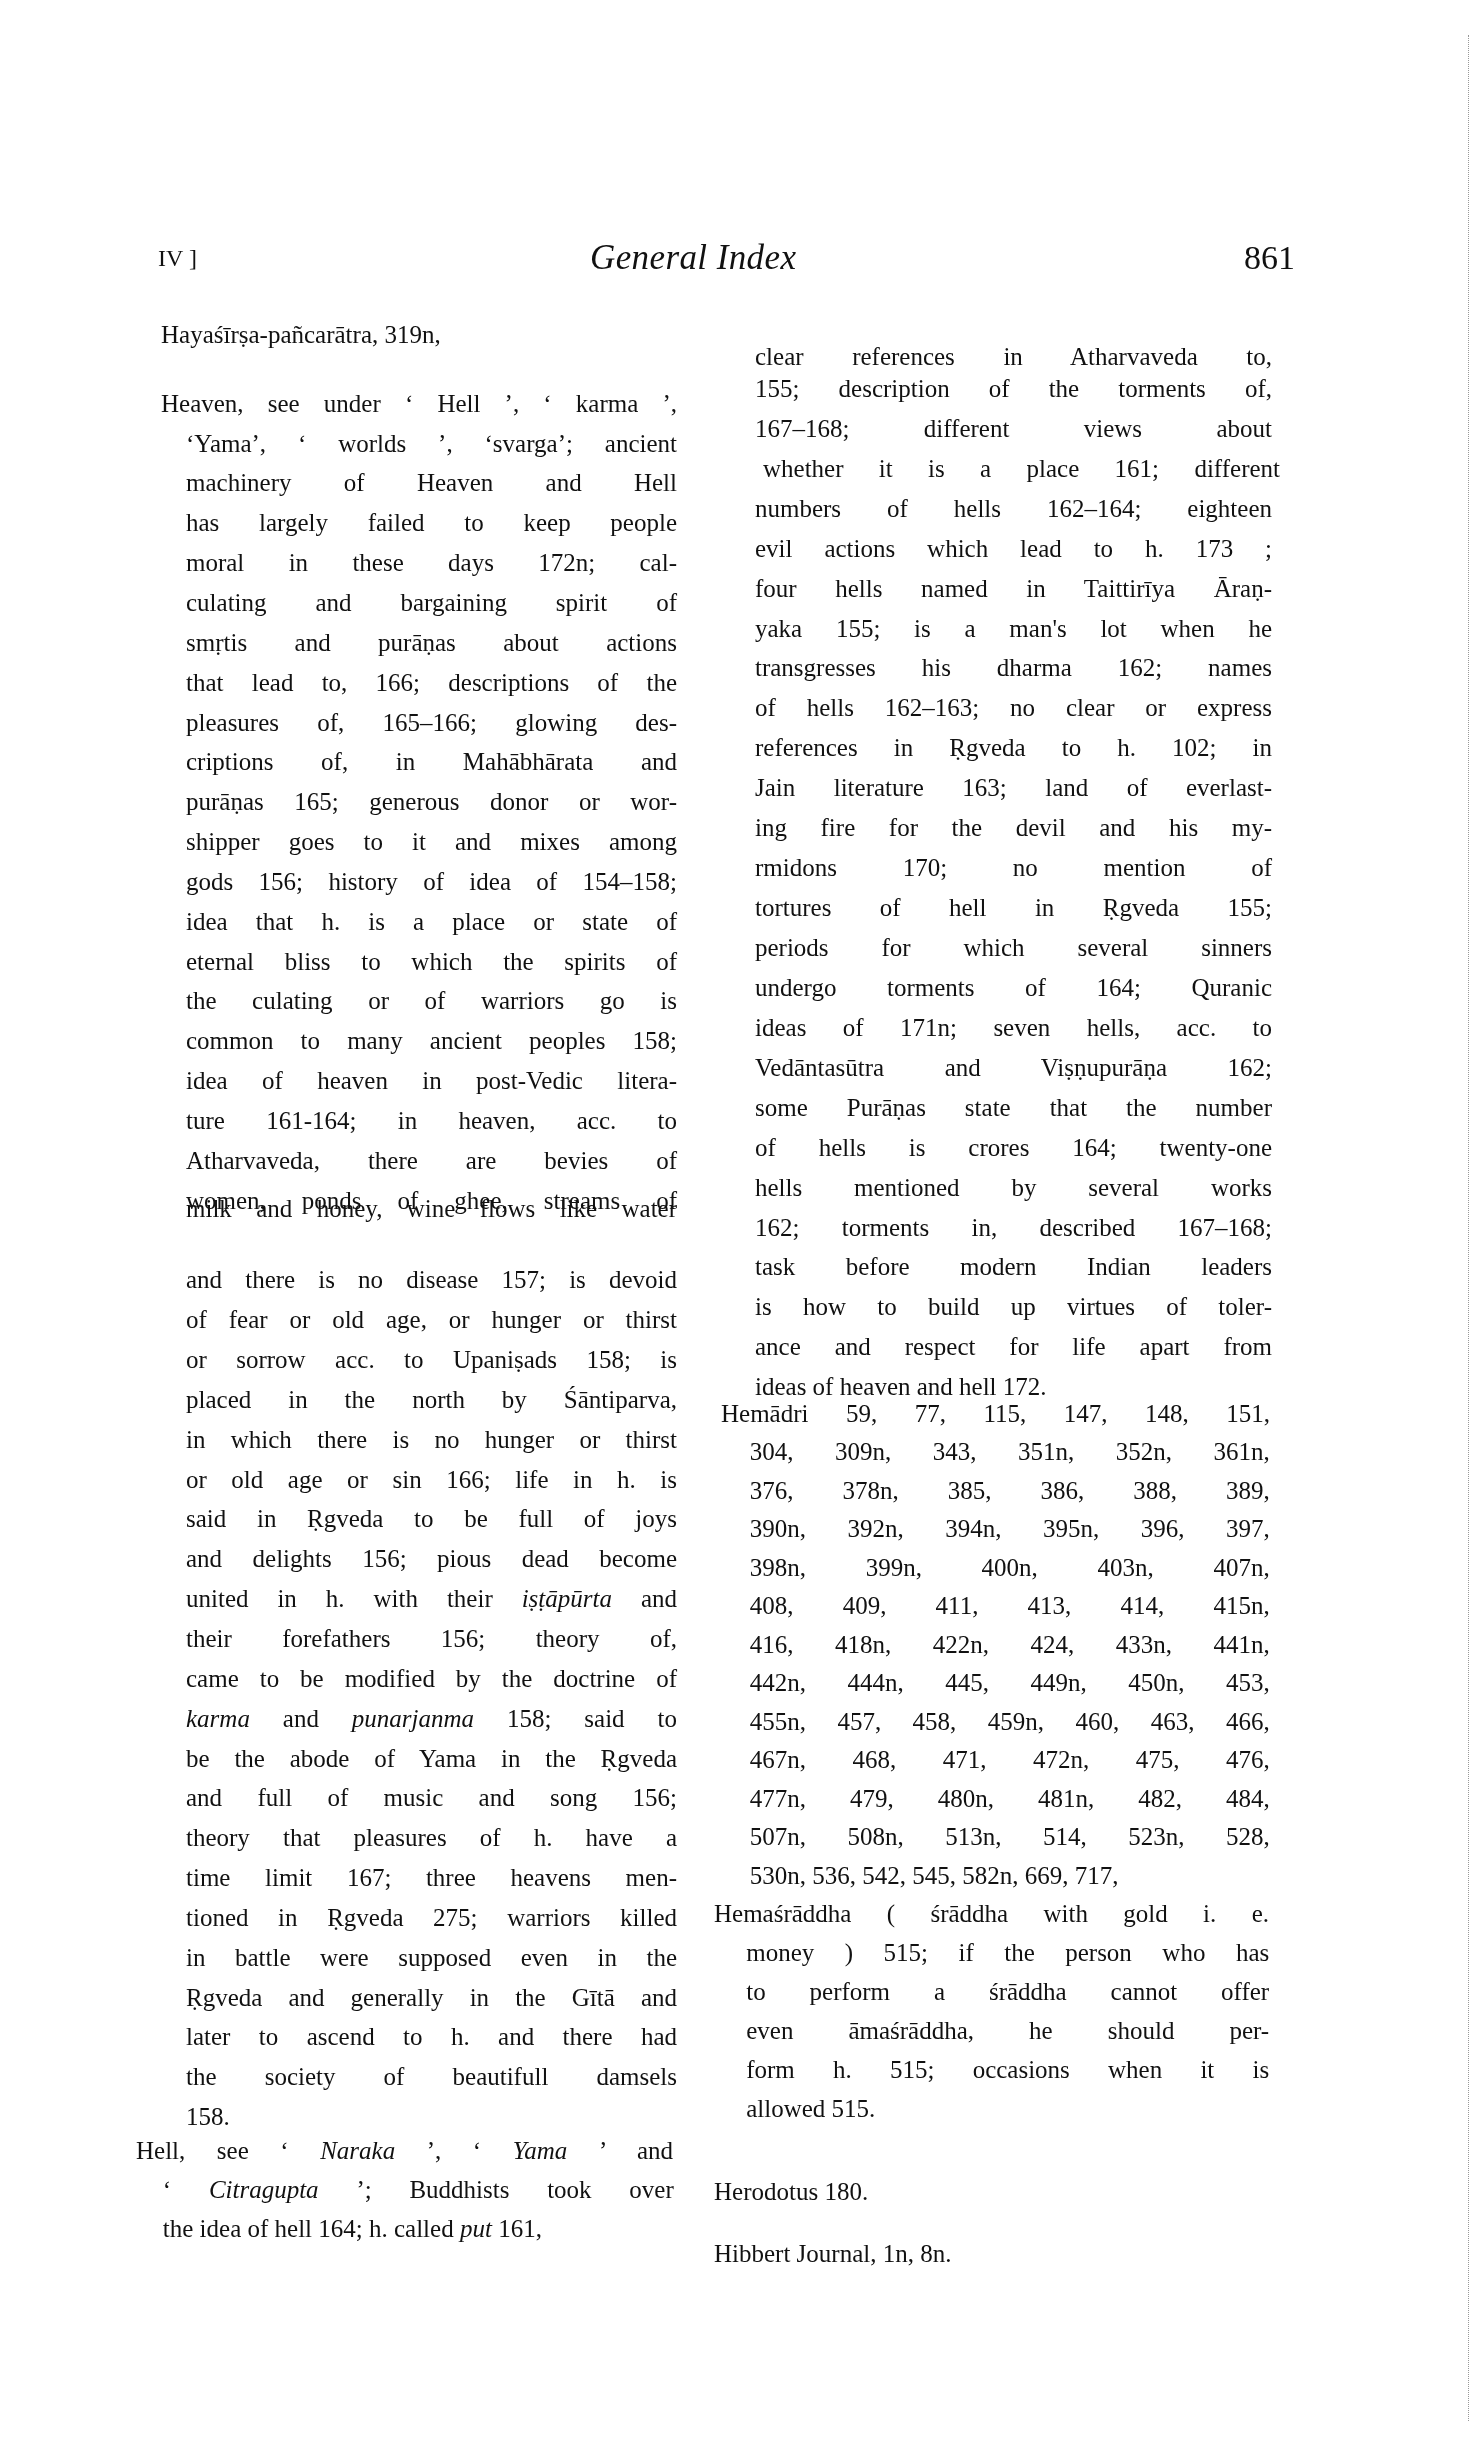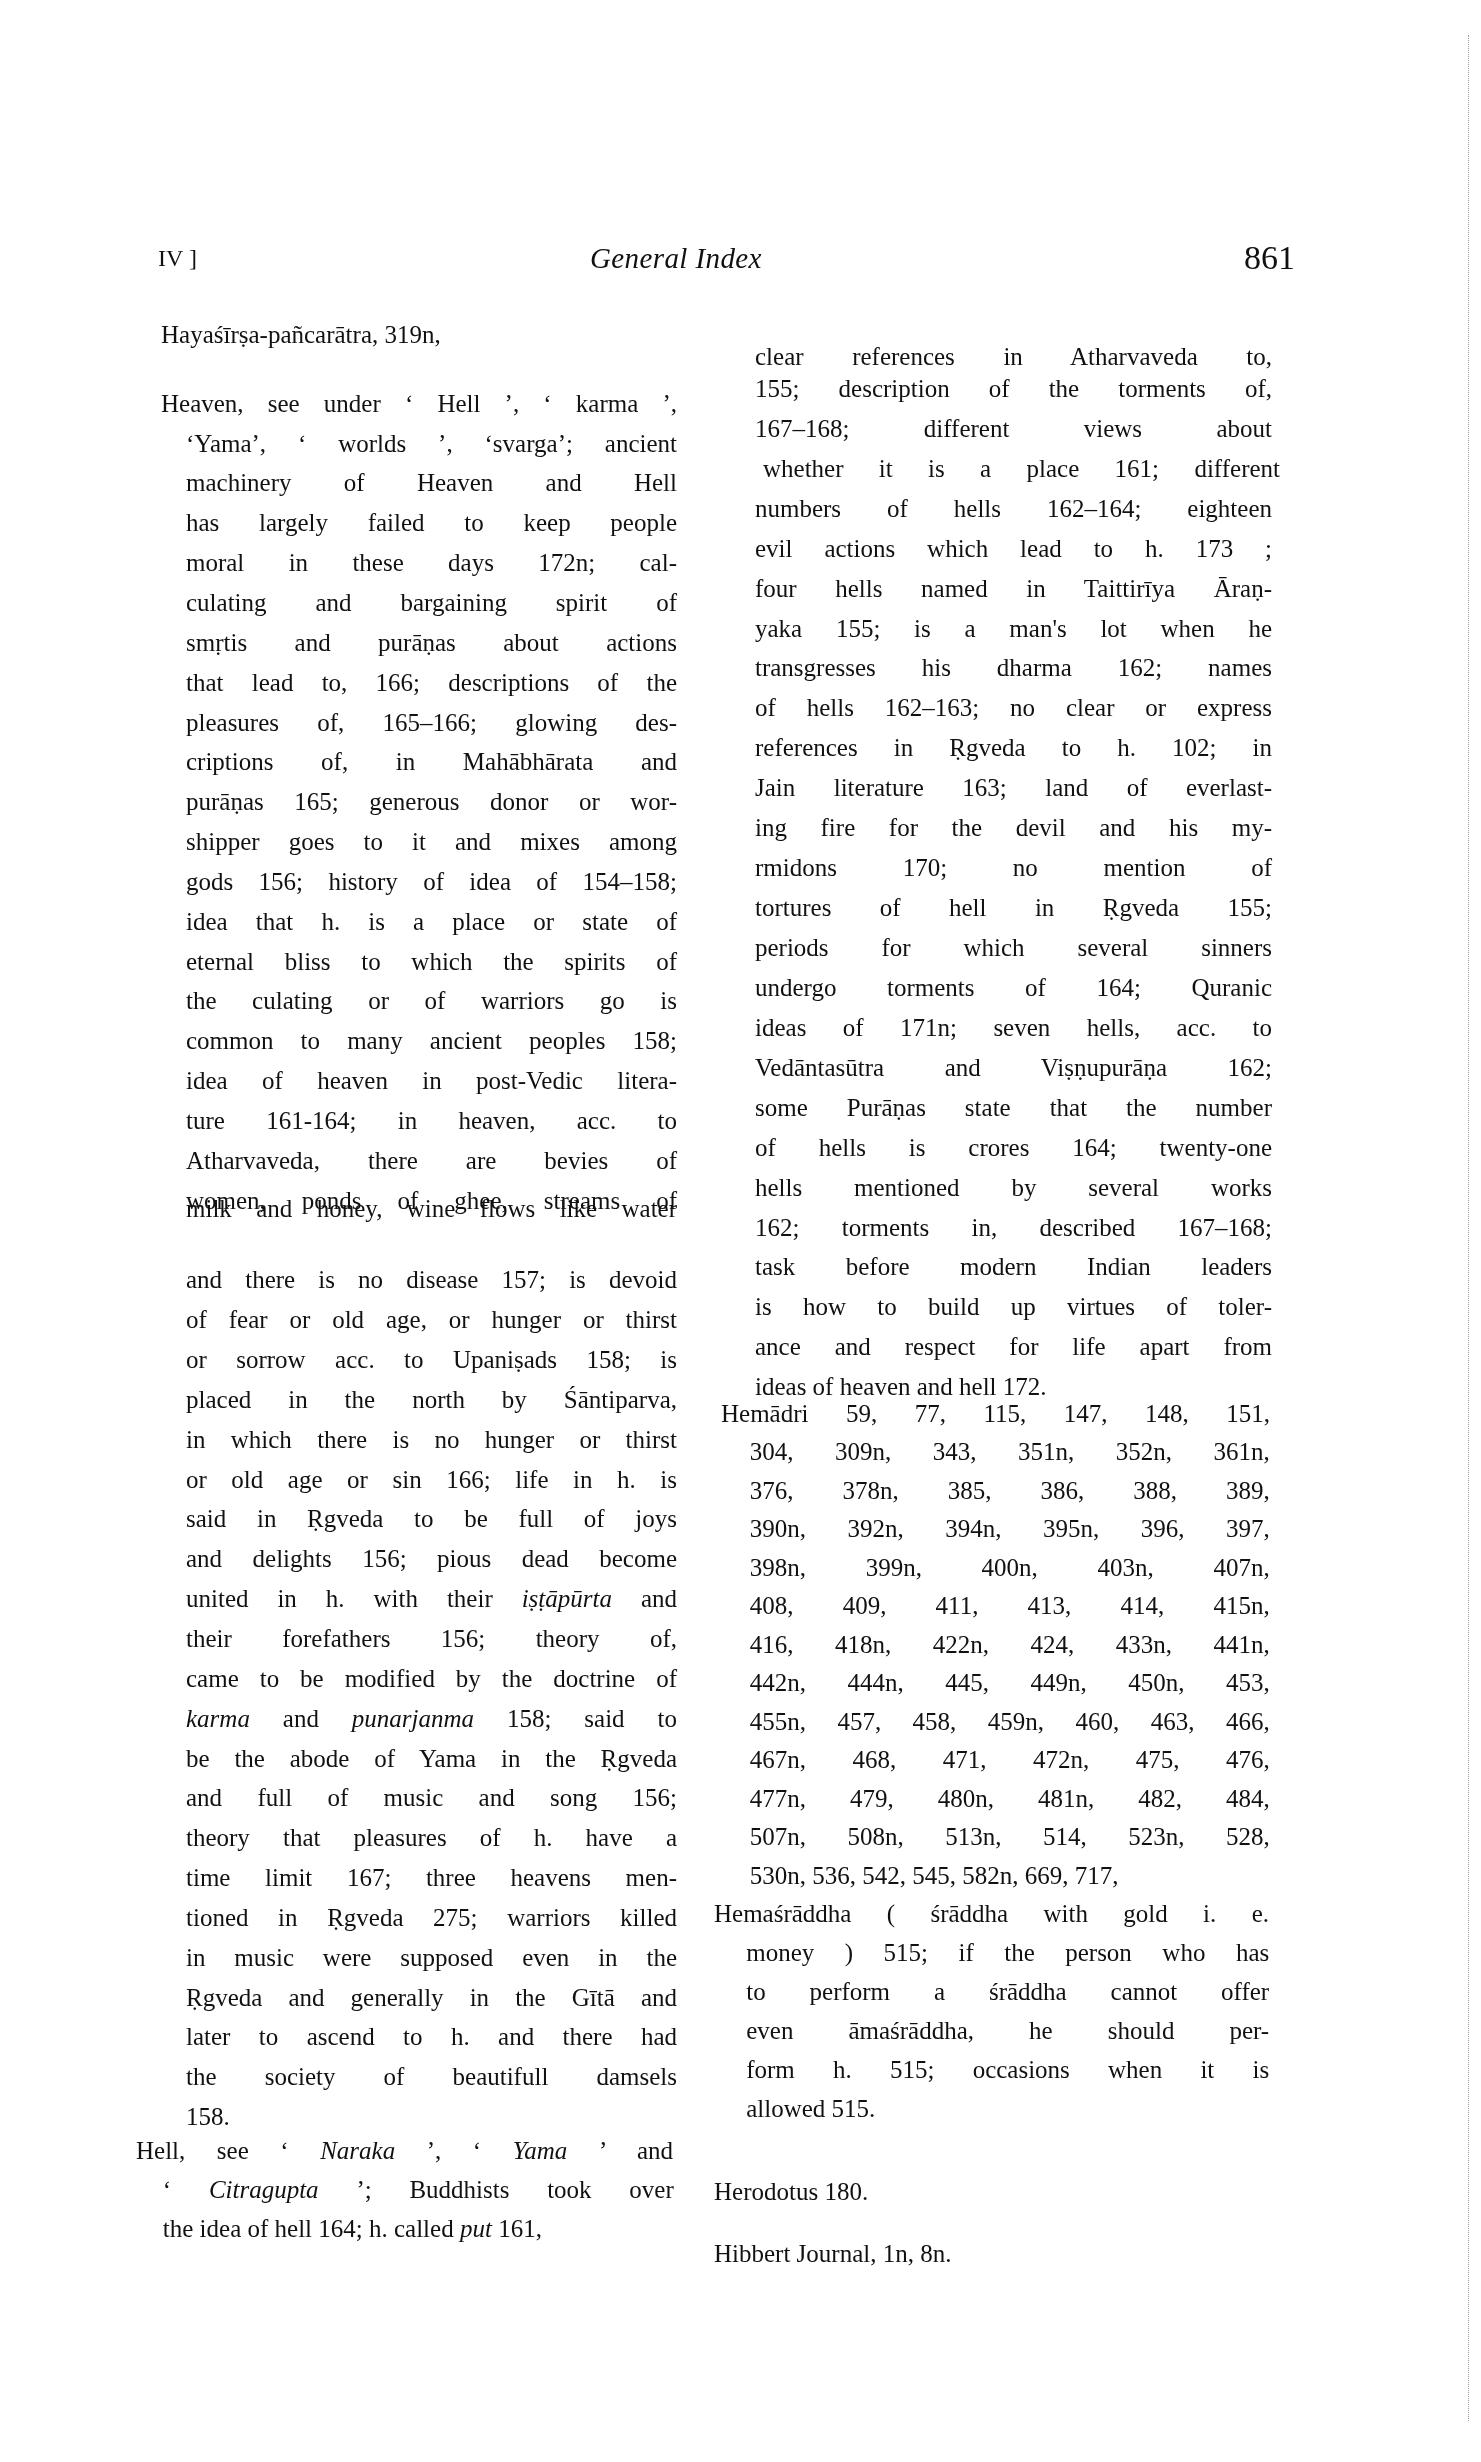--- a/index.html
+++ b/index.html
@@ -3,21 +3,21 @@
 <meta charset="utf-8">
 <style>
   html, body { margin: 0; padding: 0; background: #ffffff; }
   body { width: 1482px; height: 2462px; position: relative; overflow: hidden;
          font-family: "Liberation Serif", "DejaVu Serif", serif; color: #111; }
   .page { position: absolute; left: 0; top: 0; width: 1482px; height: 2462px; background: #fff; }
   .edge-line { position: absolute; left: 1468px; top: 35px; width: 0; height: 2386px;
                border-left: 1.8px dotted #444; opacity: 0.55; }
   .hdr { position: absolute; top: 237px; font-size: 35px; line-height: 42px; }
   .hdr-left { left: 158px; font-size: 24px; }
-  .hdr-title { left: 590px; font-style: italic; font-size: 29px; letter-spacing: 0.4px; }
+  .hdr-title { left: 590px; font-style: italic; font-size: 35px; letter-spacing: 0.4px; }
   .hdr-num { left: 1244px; font-size: 34px; }
   .col { position: absolute; font-size: 25px; }
   .col-left { left: 161px; width: 530px; }
   .col-right { left: 755px; width: 526px; }
   .line { position: absolute; white-space: nowrap; line-height: 30px; text-align: justify;
           text-align-last: justify; }
   .line.last { text-align-last: left; }
   .it { font-style: italic; }
 </style>
 </head>
@@ -64,21 +64,21 @@
       <div class="line" style="left: 25px; width: 491px; top: 1544px;">and delights 156; pious dead become</div>
       <div class="line" style="left: 25px; width: 491px; top: 1584px;">united in h. with their <span class="it">iṣṭāpūrta</span> and</div>
       <div class="line" style="left: 25px; width: 491px; top: 1624px;">their forefathers 156; theory of,</div>
       <div class="line" style="left: 25px; width: 491px; top: 1664px;">came to be modified by the doctrine of</div>
       <div class="line" style="left: 25px; width: 491px; top: 1704px;"><span class="it">karma</span> and <span class="it">punarjanma</span> 158; said to</div>
       <div class="line" style="left: 25px; width: 491px; top: 1744px;">be the abode of Yama in the Ṛgveda</div>
       <div class="line" style="left: 25px; width: 491px; top: 1783px;">and full of music and song 156;</div>
       <div class="line" style="left: 25px; width: 491px; top: 1823px;">theory that pleasures of h. have a</div>
       <div class="line" style="left: 25px; width: 491px; top: 1863px;">time limit 167; three heavens men-</div>
       <div class="line" style="left: 25px; width: 491px; top: 1903px;">tioned in Ṛgveda 275; warriors killed</div>
-      <div class="line" style="left: 25px; width: 491px; top: 1943px;">in music were supposed even in the</div>
+      <div class="line" style="left: 25px; width: 491px; top: 1943px;">in battle were supposed even in the</div>
       <div class="line" style="left: 25px; width: 491px; top: 1983px;">Ṛgveda and generally in the Gītā and</div>
       <div class="line" style="left: 25px; width: 491px; top: 2022px;">later to ascend to h. and there had</div>
       <div class="line" style="left: 25px; width: 491px; top: 2062px;">the society of beautifull damsels</div>
       <div class="line last" style="left: 25px; width: 491px; top: 2102px;">158.</div>
       <div class="line" style="left: -25px; width: 537px; top: 2136px;">Hell, see ‘ <span class="it">Naraka</span> ’, ‘ <span class="it">Yama</span> ’ and</div>
       <div class="line" style="left: 1.8px; width: 511px; top: 2175px;">‘ <span class="it">Citragupta</span> ’; Buddhists took over</div>
       <div class="line last" style="left: 1.8px; width: 511px; top: 2214px;">the idea of hell 164; h. called <span class="it">put</span> 161,</div>
     </div>
 
   <div class="col col-right" id="rightcol" style="top: 0px;">

